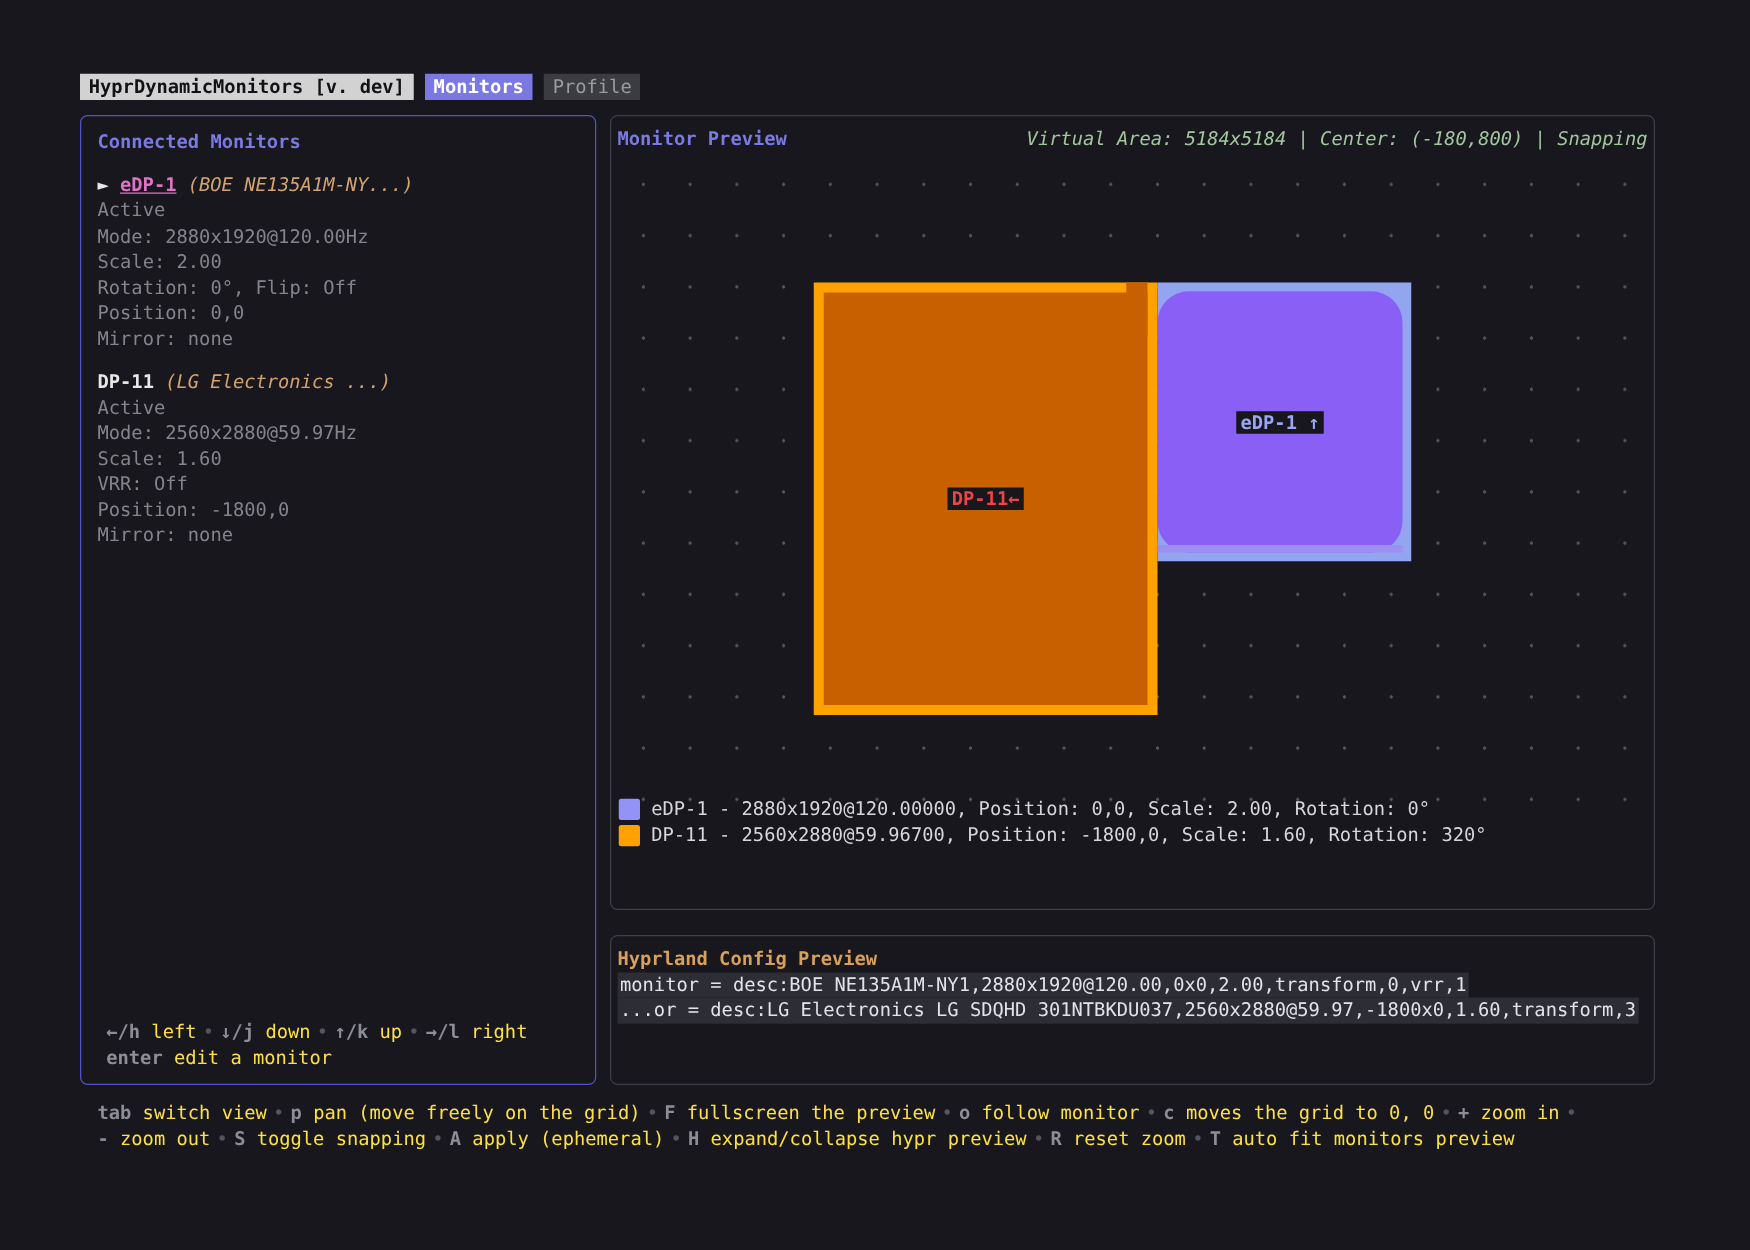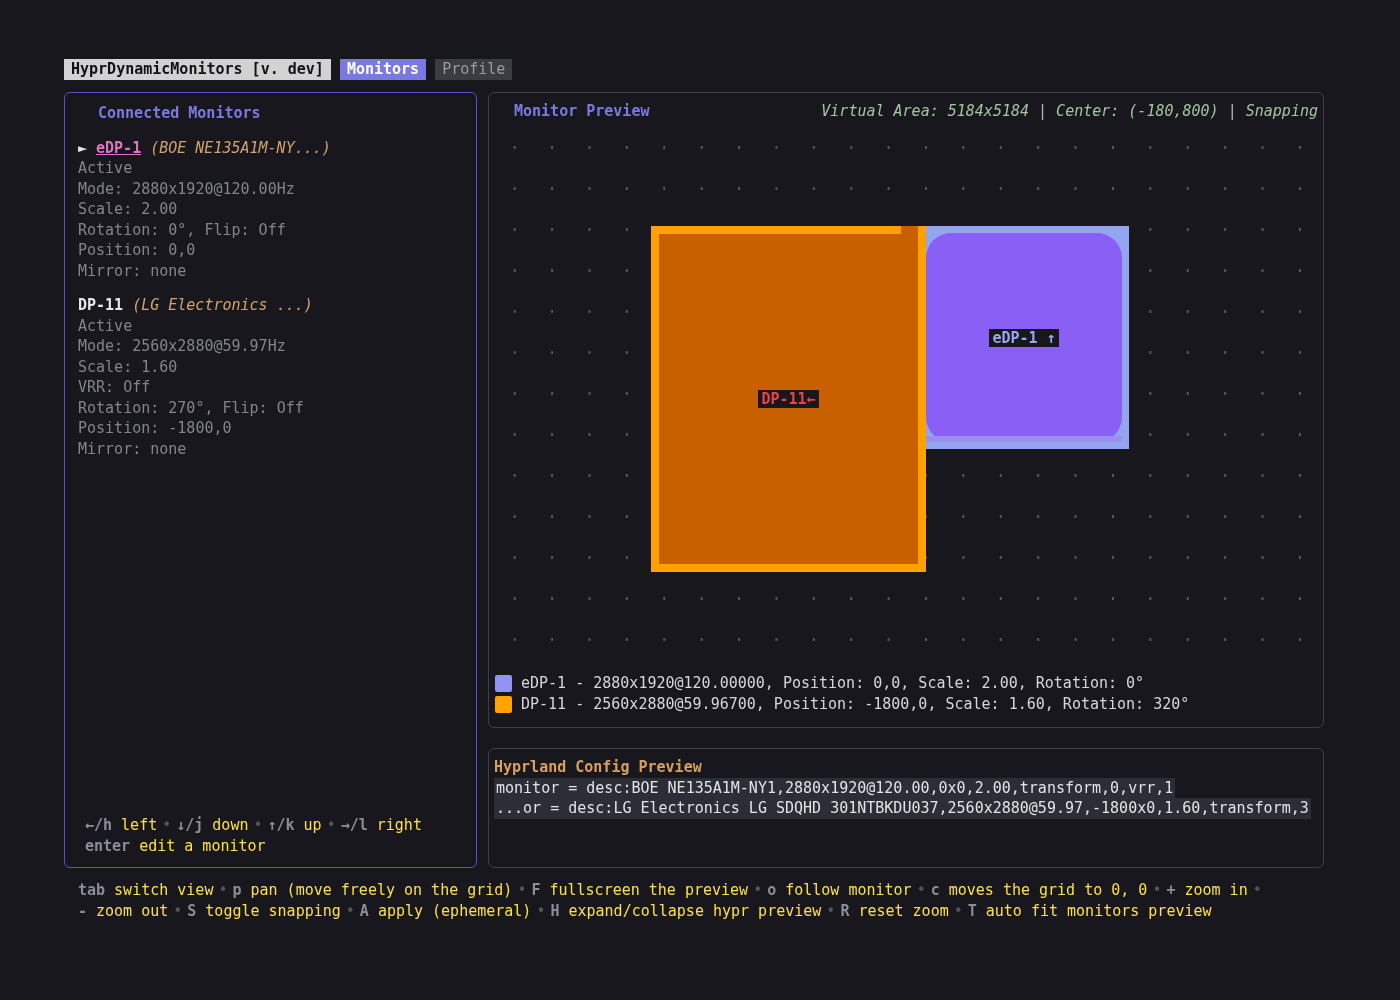--- a/index.html
+++ b/index.html
@@ -16,21 +16,21 @@
   
   .panel { position:absolute; border:1px solid #3e3e46; border-radius:6px; background:#17171d; }
   .left-panel { left:64px; top:92px; width:413px; height:776px; border-color:#5353c4; }
   .preview-panel { left:488px; top:92px; width:836px; height:636px; }
   .config-panel { left:488px; top:748px; width:836px; height:120px; }
 
   .row { height:20.5px; line-height:20.5px; white-space:nowrap; }
 
   
   .left-content { padding:10px 13px; }
-  .panel-title { color:#7b7ae2; font-weight:bold;margin-left:20px; }
+  .panel-title { color:#7b7ae2; font-weight:bold; }
   .mon-block { margin-top:14px; }
   .mon-selector { color:#e6e6e6; margin-right:9px; }
   .mon-name { color:#e8e8e8; font-weight:bold; }
   .mon-name-selected { color:#df74c4; text-decoration:underline; }
   .mon-desc { color:#d2a36e; font-style:italic; margin-left:9px; }
   .mon-line { color:#84848c; }
   .left-hints { position:absolute; left:20px; bottom:11px; }
   .hint-key { color:#8d8d97; font-weight:bold; }
   .hint-desc { color:#fde047; margin-left:9px; }
   .sep { color:#54545c; margin:0 5px; }
@@ -43,21 +43,21 @@
              background-size:37.4px 41px; background-position:3px 7px; }
   .pv-mon { position:absolute; }
   .mon-dp11 { left:162px; top:133px; width:275px; height:346px; }
   .dp11-fill { position:absolute; inset:8px; display:flex; align-items:center; justify-content:center; }
   .dp11-notch { position:absolute; top:0; right:8px; width:17px; height:43px; }
   .mon-edp1 { left:437px; top:133px; width:203px; height:223px; }
   .edp1-fill { position:absolute; left:0; top:7px; right:7px; bottom:7px; display:flex; align-items:center; justify-content:center;border-radius:25px; }
   .edp1-strip { position:absolute; left:0; right:7px; bottom:7px; height:6px; background:#9d8ff0; }
   .pv-label { background:#17171d; padding:0 3px; font-weight:bold; position:relative; z-index:2; }
 
-  .legend { position:absolute; left:6px; top:580px; }
+  .legend { position:absolute; left:6px; top:544px; }
   .legend-row { display:flex; align-items:flex-start; height:20.5px; line-height:20.5px; }
   .legend-swatch { width:17px; height:17px; border-radius:2px; margin:2px 9px 0 0; flex:none; }
   .legend-text { color:#d6d6dc; white-space:nowrap; }
 
   
   .config-content { padding:8px 5px; }
   .config-title { color:#d9a05c; font-weight:bold; }
   .cfg-line { color:#e3e3e7; background:#2d2d35; display:inline-block; padding:0 2px; white-space:nowrap; }
 
   
@@ -90,21 +90,20 @@
     </div>
 
     <div class="mon-block">
       <div class="row">
         <span class="mon-name">DP-11</span><span class="mon-desc">(LG Electronics ...)</span>
       </div>
       <div class="row mon-line">Active</div>
       <div class="row mon-line">Mode: 2560x2880@59.97Hz</div>
       <div class="row mon-line">Scale: 1.60</div>
       <div class="row mon-line">VRR: Off</div>
-      <div class="row mon-line">Rotation: 270°, Flip: Off</div>
       <div class="row mon-line">Position: -1800,0</div>
       <div class="row mon-line">Mirror: none</div>
     </div>
   </div>
 
   <div class="left-hints">
     <div class="row">
       <span class="hint-key">←/h</span><span class="hint-desc">left</span><span class="sep">•</span><span class="hint-key">↓/j</span><span class="hint-desc">down</span><span class="sep">•</span><span class="hint-key">↑/k</span><span class="hint-desc">up</span><span class="sep">•</span><span class="hint-key">→/l</span><span class="hint-desc">right</span>
     </div>
     <div class="row">

